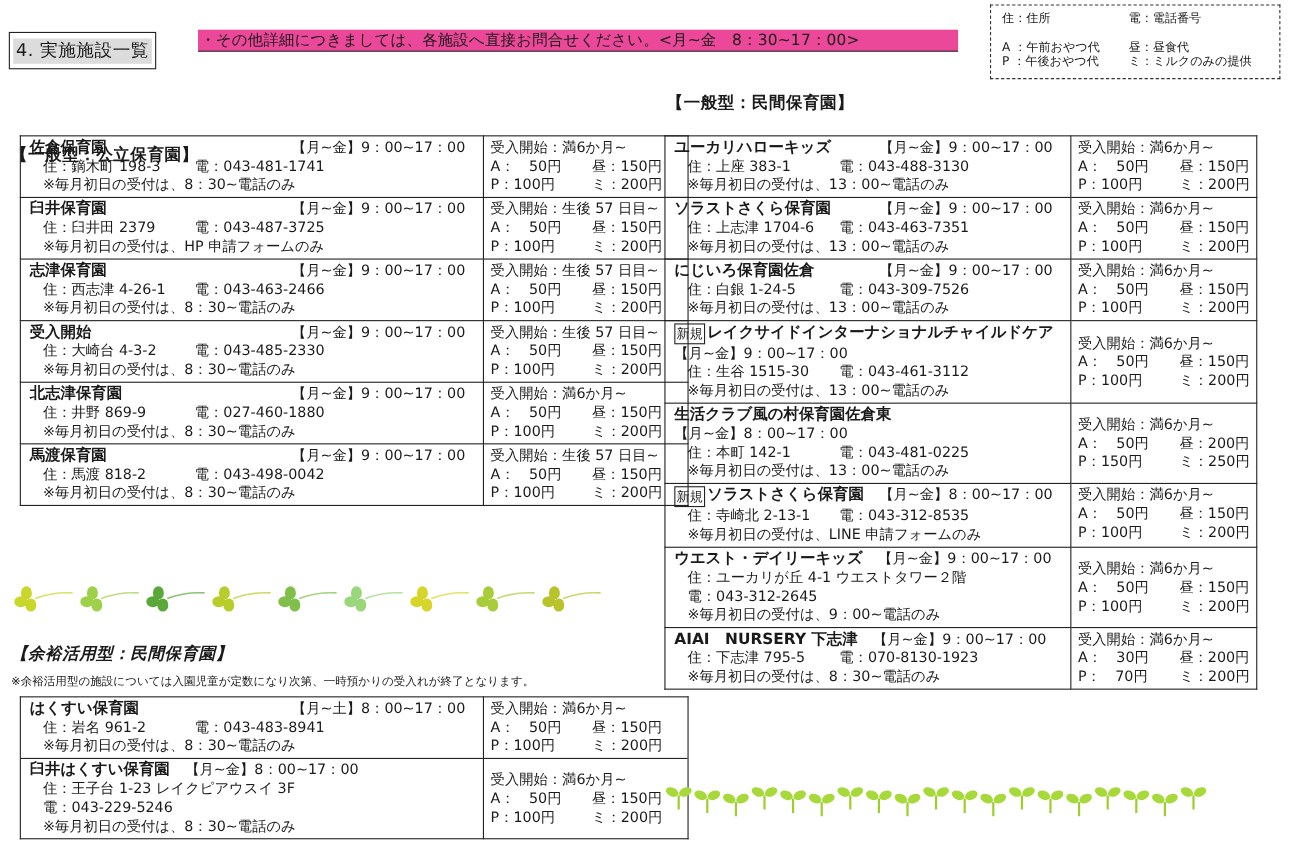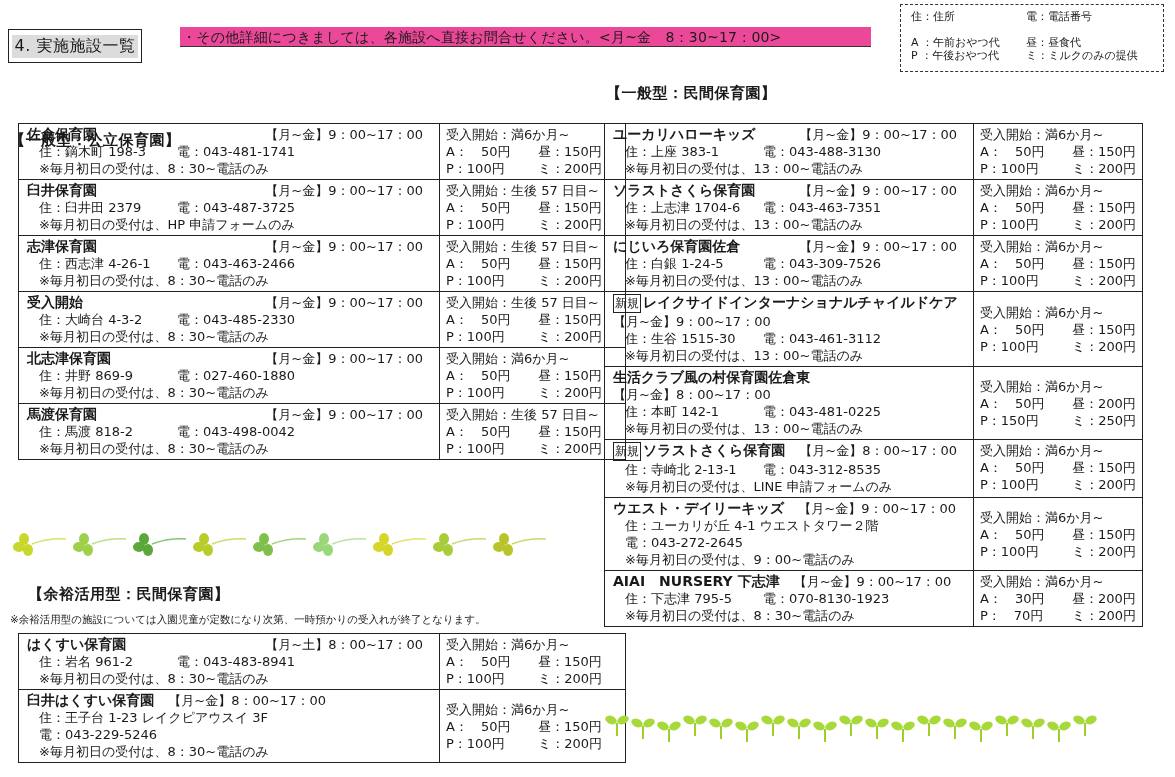--- a/index.html
+++ b/index.html
@@ -270,21 +270,21 @@
       </svg></span>
     <span class="clover">
   <svg width="60" height="30" viewBox="0 0 60 30">
         <path d="M22 14 Q38 8 56 9" stroke="#b8c42a" stroke-width="1.5" fill="none" opacity="0.7"></path>
   <ellipse cx="14" cy="9" rx="5" ry="6" fill="#b8c42a"></ellipse>
         <ellipse cx="9" cy="17" rx="6" ry="5" fill="#b8c42a"></ellipse>
         <ellipse cx="18" cy="20" rx="5" ry="6" fill="#b8c42a"></ellipse>
       </svg></span>
   </div>
 
-<div class="group-title" style="left:28px; top:585px;">【余裕活用型：民間保育園】</div>
+<div class="group-title" style="left:10px; top:585px;font-style:italic;">【余裕活用型：民間保育園】</div>
 <div class="small-note" style="left:10px; top:613px;">※余裕活用型の施設については入園児童が定数になり次第、一時預かりの受入れが終了となります。</div>
 <table class="tbl left-tbl tbl-open" style="top:633px;">
   <tbody id="sur-body">
       <tr>
     <td class="info">
       <div class="name-line">
             <span class="name">はくすい保育園</span>
             <span class="hours ">【月~土】8：00~17：00</span>
           </div>
       <div class="sub"><span class="addr">住：岩名 961-2</span><span>電：043-483-8941</span></div>
@@ -458,21 +458,21 @@
           </div>
     </td>
   </tr>
       <tr>
     <td class="info">
       <div class="name-line">
             <span class="name">ウエスト・デイリーキッズ</span>
             <span class="hours inline">【月~金】9：00~17：00</span>
           </div>
       <div class="sub">住：ユーカリが丘 4-1 ウエストタワー２階</div>
-       <div class="sub">電：043-272-2645</div>
+       <div class="sub">電：043-312-2645</div>
       <div class="sub">※毎月初日の受付は、9：00~電話のみ</div>
     </td>
     <td class="fee mid">
       <div>受入開始：満6か月~</div>
       <div class="fee-row">
             <span>A：　50円</span>
             <span>昼：150円</span>
           </div>
       <div class="fee-row">
             <span>P：100円</span>

